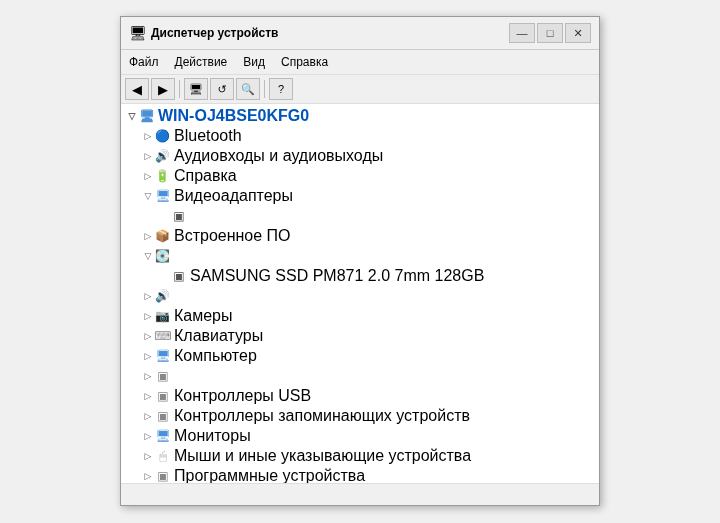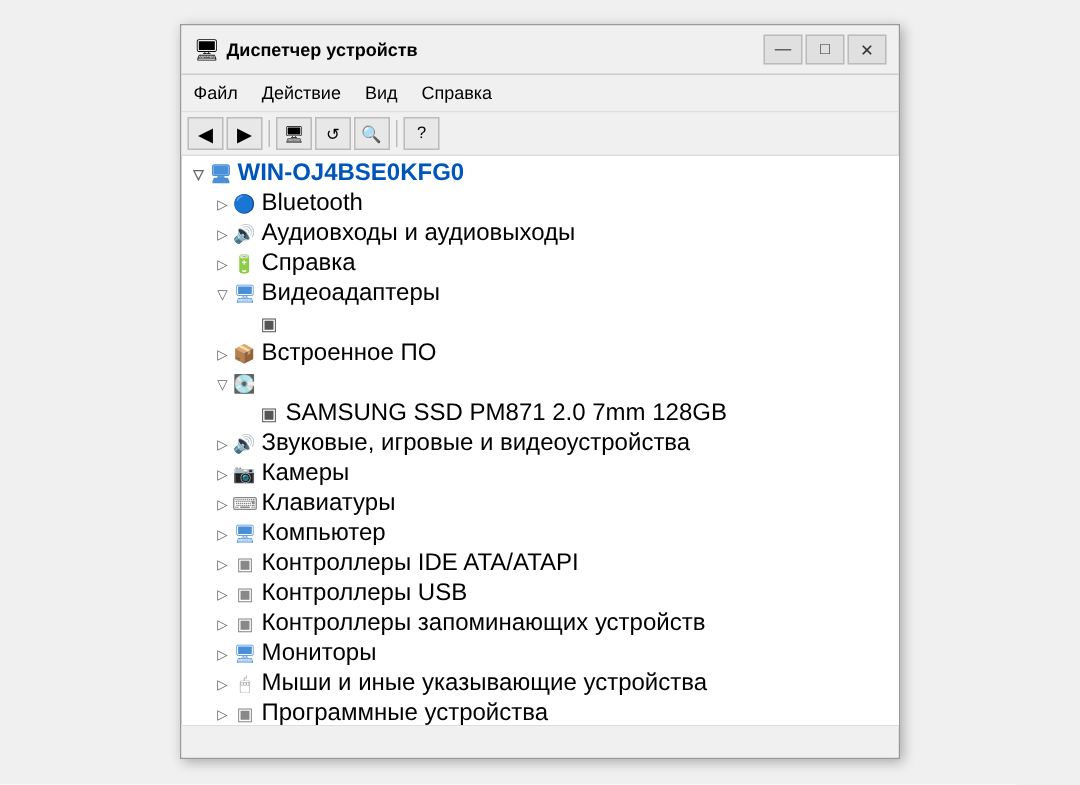--- a/index.html
+++ b/index.html
@@ -250,41 +250,39 @@
           <div class="item-icon icon-disk">💽</div>
         </div>
         <div class="tree-item" style="padding-left: 36px;">
           <div class="expand-btn"></div>
           <div class="item-icon icon-ssd">▣</div>
           <span class="item-label">SAMSUNG SSD PM871 2.0 7mm 128GB</span>
         </div>
         <div class="tree-item" style="padding-left: 20px;">
           <div class="expand-btn">▷</div>
           <div class="item-icon icon-sound">🔊</div>
-          <span class="item-label">Звуковые, игровые и видеоустройства</span>
         </div>
         <div class="tree-item" style="padding-left: 20px;">
           <div class="expand-btn">▷</div>
           <div class="item-icon icon-camera">📷</div>
           <span class="item-label">Камеры</span>
         </div>
         <div class="tree-item" style="padding-left: 20px;">
           <div class="expand-btn">▷</div>
           <div class="item-icon icon-keyboard">⌨</div>
           <span class="item-label">Клавиатуры</span>
         </div>
         <div class="tree-item" style="padding-left: 20px;">
           <div class="expand-btn">▷</div>
           <div class="item-icon icon-pc">🖥</div>
           <span class="item-label">Компьютер</span>
         </div>
         <div class="tree-item" style="padding-left: 20px;">
           <div class="expand-btn">▷</div>
           <div class="item-icon icon-ide">▣</div>
-          <span class="item-label">Контроллеры IDE ATA/ATAPI</span>
         </div>
         <div class="tree-item" style="padding-left: 20px;">
           <div class="expand-btn">▷</div>
           <div class="item-icon icon-usb">▣</div>
           <span class="item-label">Контроллеры USB</span>
         </div>
         <div class="tree-item" style="padding-left: 20px;">
           <div class="expand-btn">▷</div>
           <div class="item-icon icon-storage">▣</div>
           <span class="item-label">Контроллеры запоминающих устройств</span>

